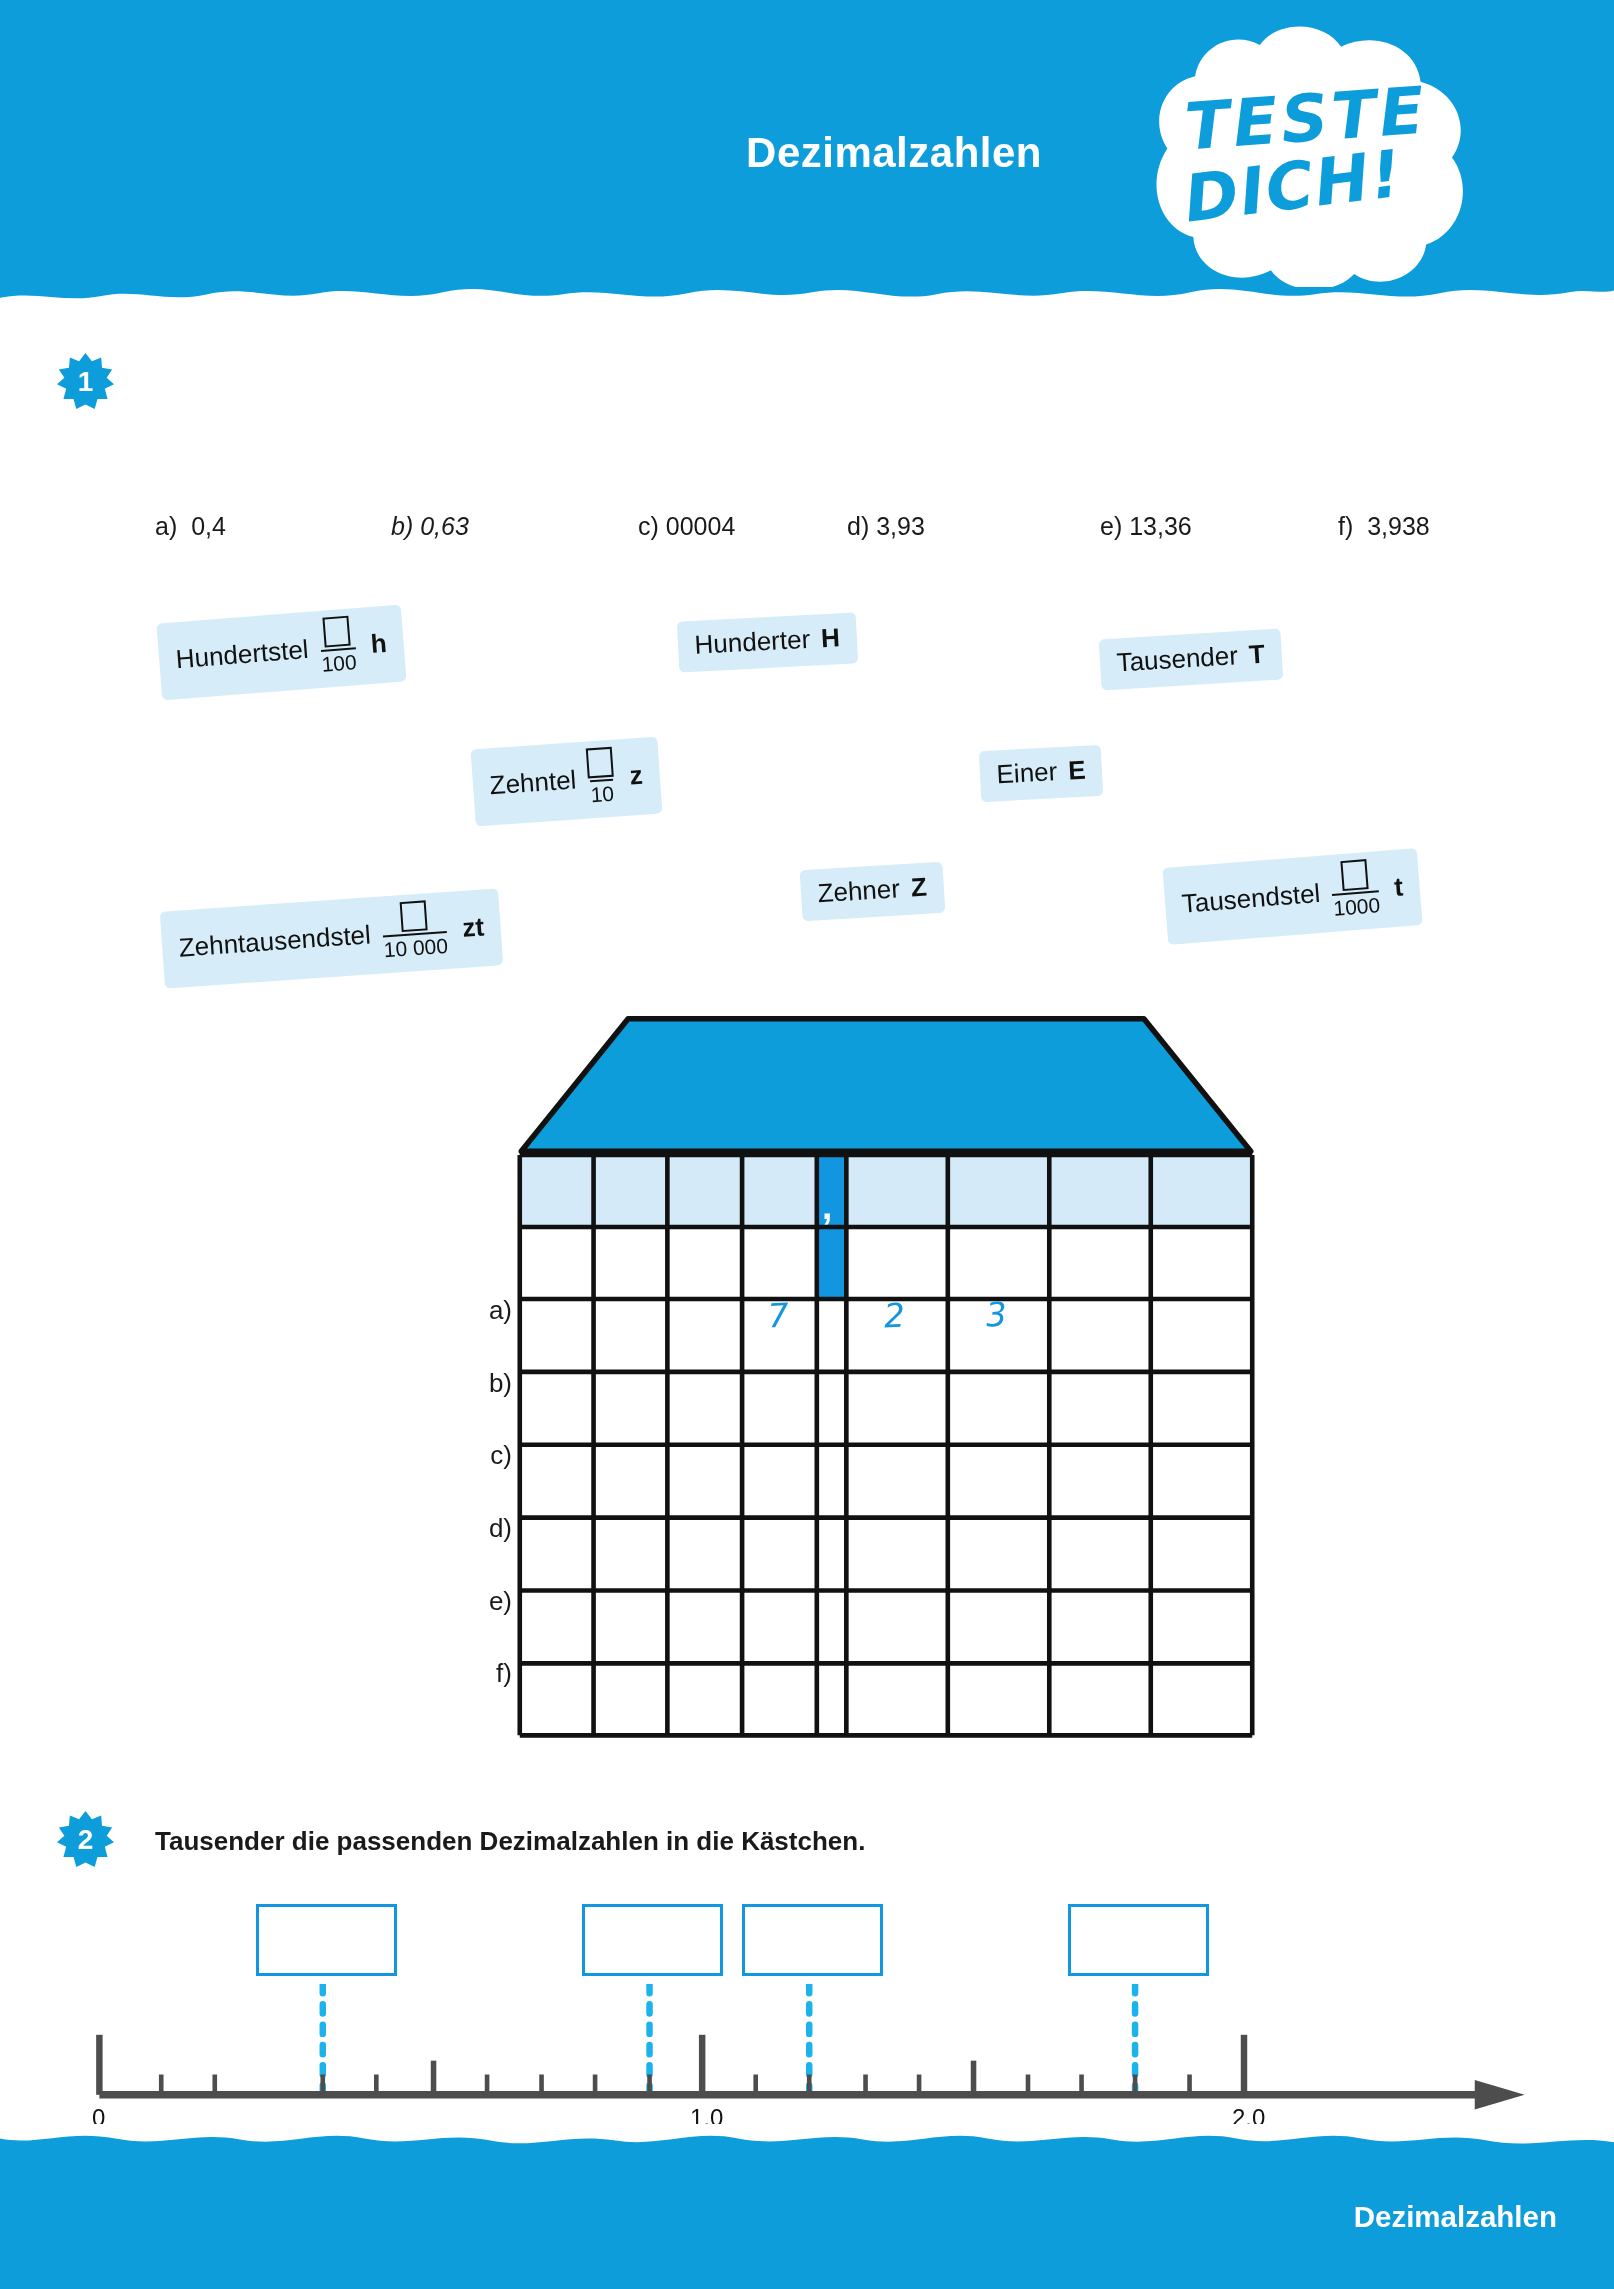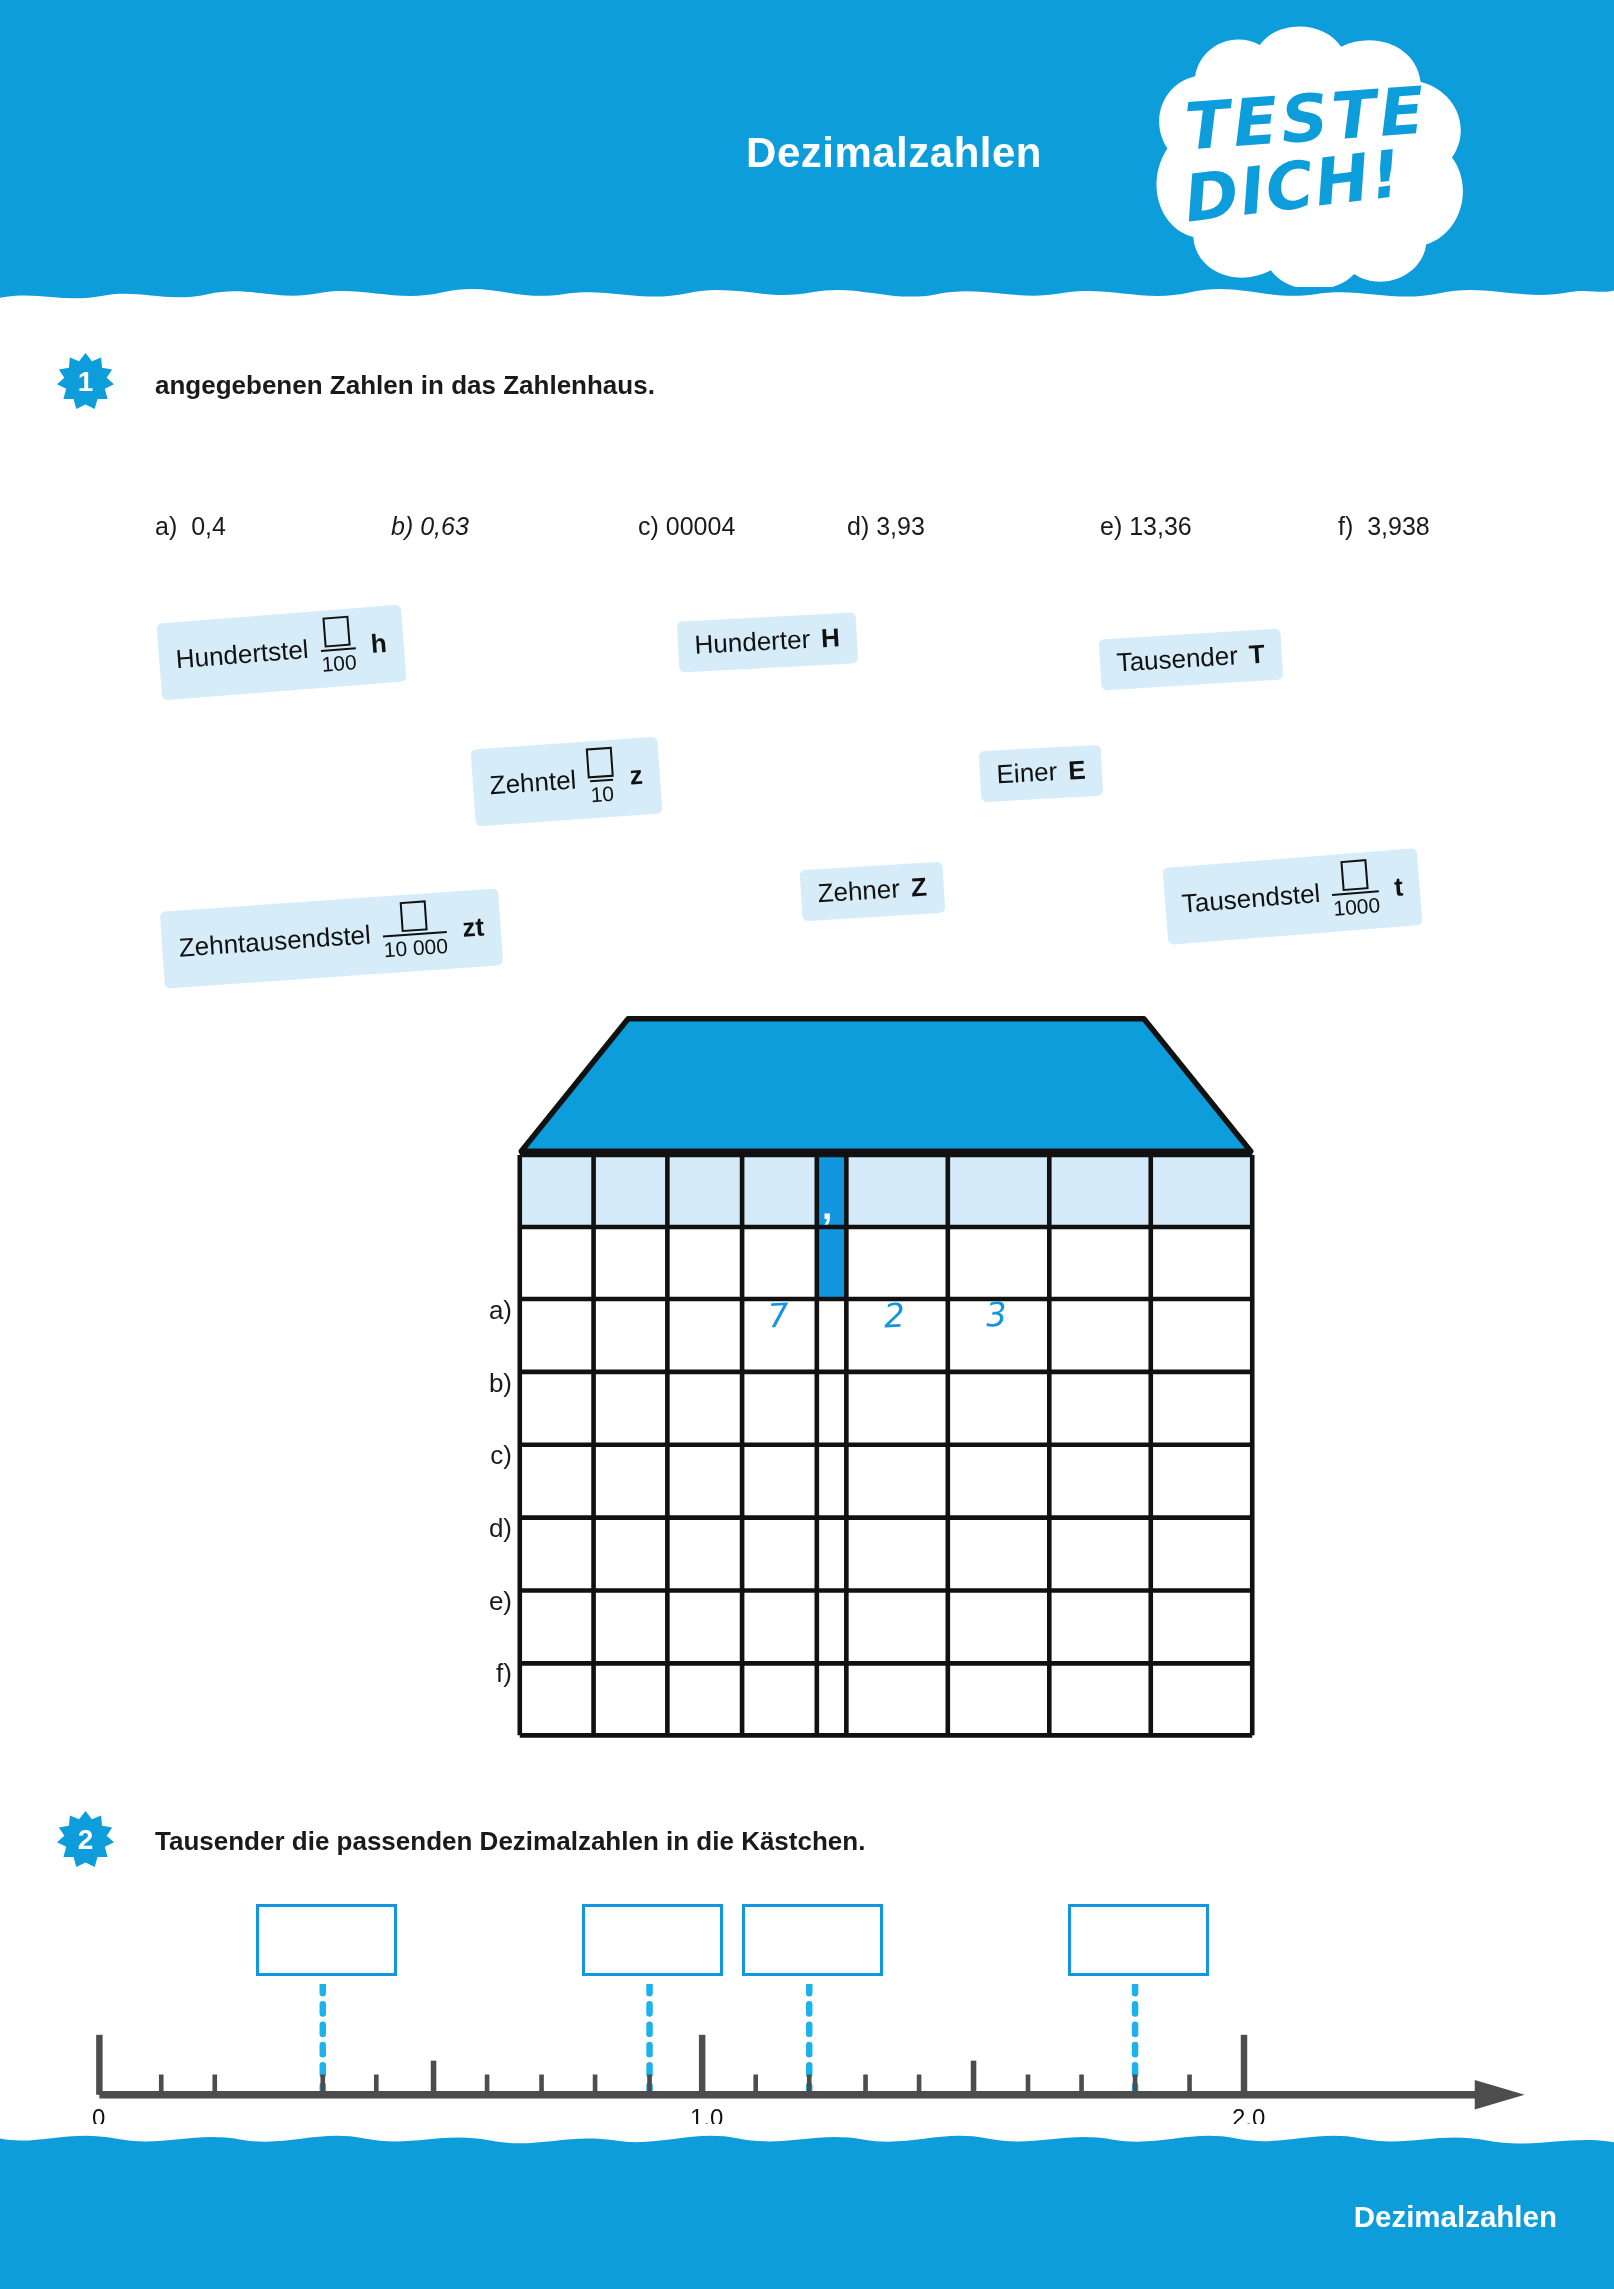--- a/index.html
+++ b/index.html
@@ -167,21 +167,20 @@
 
 <div class="tasknum" style="left:57px;top:353px;">
   <svg width="57" height="57" viewBox="0 0 62 62">
     <path d="M31,0 L38,9 L48,5 L49,16 L60,18 L54,27 L62,34 L52,39 L55,50 L44,50 L41,61
              L31,56 L21,61 L18,50 L7,50 L10,39 L0,34 L8,27 L2,18 L13,16 L14,5 L24,9 Z" fill="#0d9ddb"></path>
   </svg>
   <span>1</span>
 </div>
 
 <div class="task-text" style="left:155px;top:367px;width:1329px;">
-  <div>angegebenen Zahlen in das Zahlenhaus.</div>
 </div>
 
 <div class="items">
   <span class="item" style="left:0px;"><b style="font-weight:normal">a)</b>&nbsp;&nbsp;<span>0,4</span></span>
   <span class="item" style="left:236px;font-style:italic;"><b style="font-weight:normal">b)</b>&nbsp;<span>0,63</span></span>
   <span class="item" style="left:483px;"><b style="font-weight:normal">c)</b>&nbsp;<span>00004</span></span>
   <span class="item" style="left:692px;"><b style="font-weight:normal">d)</b>&nbsp;<span>3,93</span></span>
   <span class="item" style="left:945px;"><b style="font-weight:normal">e)</b>&nbsp;<span>13,36</span></span>
   <span class="item" style="left:1183px;"><b style="font-weight:normal">f)</b>&nbsp;&nbsp;<span>3,938</span></span>
 </div>

